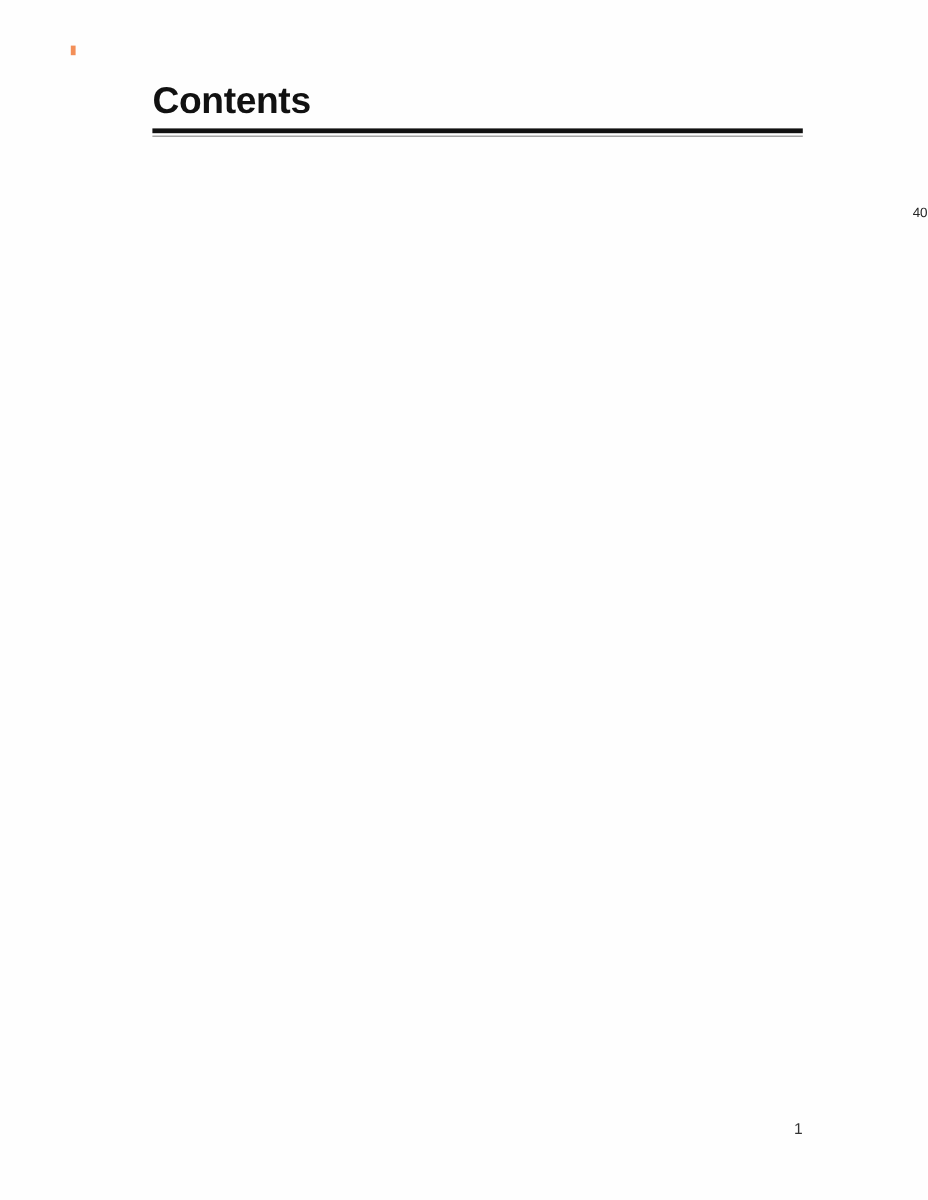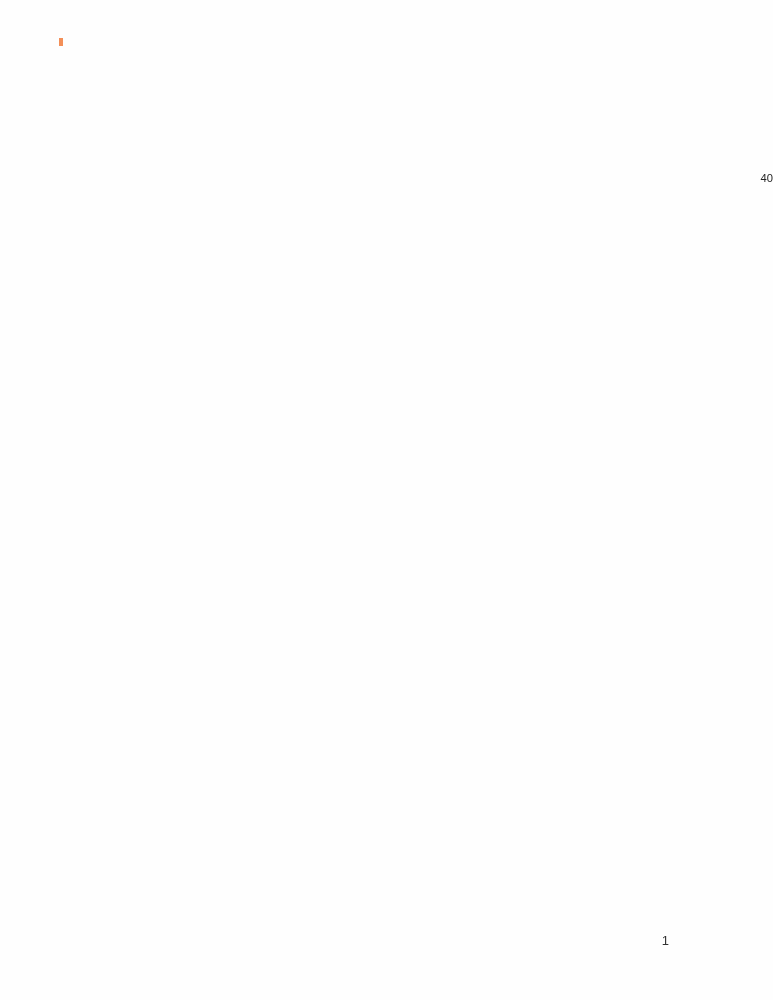--- a/index.html
+++ b/index.html
@@ -175,20 +175,25 @@
     color: #333333;
   }
 </style>
 </head>
 <body>
 
 <div class="page">
 
   <div class="scan-mark"></div>
 
+  <div class="title-wrap">
+    <h1 class="page-title">Contents</h1>
+    <div class="rule-thick"></div>
+    <div class="rule-thin"></div>
+  </div>
 
   <div class="columns">
     <div class="col col-left" id="col-left">
         <div class="entry h first-head">
           <span class="label">Before operating the transceiver</span>
           <span class="leader">.........................................................................................</span>
           <span class="page">3</span>
         </div>
         <div class="entry l1">
           <span class="label">Attention</span>

